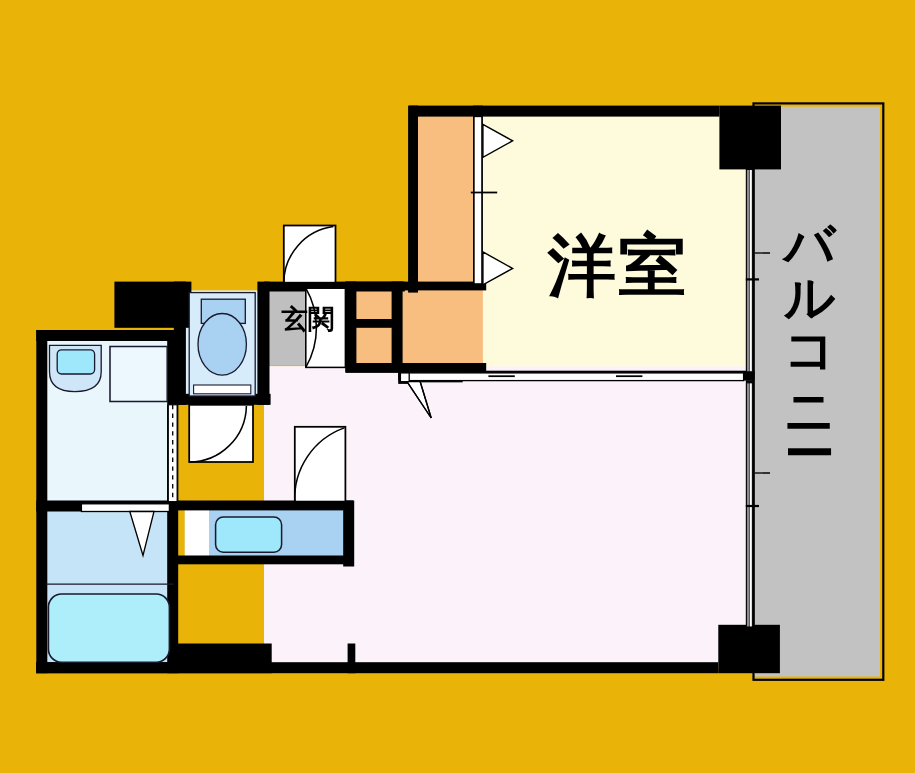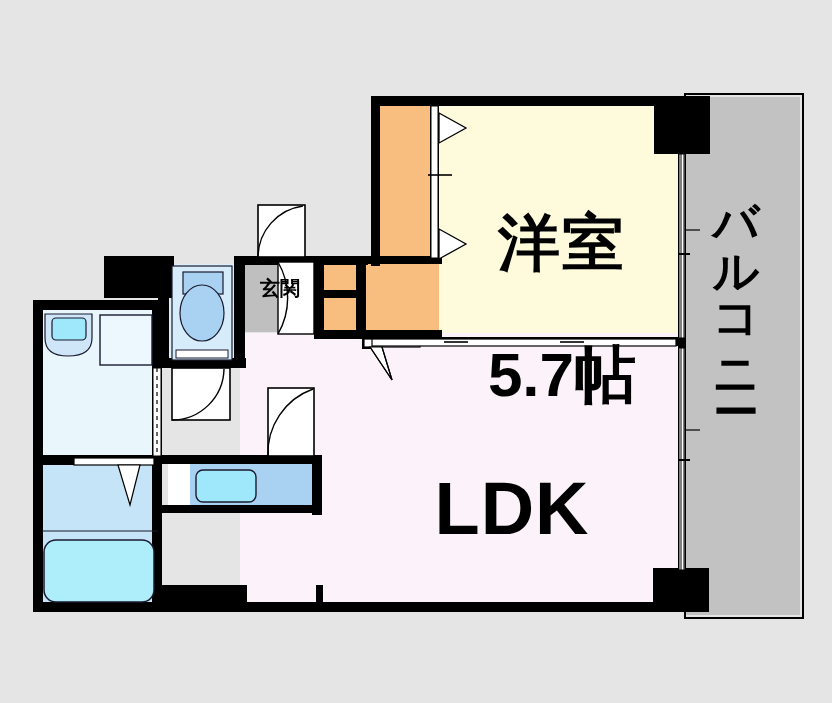--- a/index.html
+++ b/index.html
@@ -10,21 +10,21 @@
   body {
     width: 832px;
     height: 703px;
     font-family: "Liberation Sans", sans-serif;
     overflow: hidden;
   }
   #floorplan {
     position: relative;
     width: 832px;
     height: 703px;
-    background: #e5e5e5;
+    background: #eab308;
   }
   .rect { position: absolute; box-sizing: border-box; }
   .wall { background: #000000; }
   .room-label {
     position: absolute;
     color: #000000;
     font-weight: bold;
     text-align: center;
     line-height: 1.05;
     white-space: pre-line;
@@ -218,24 +218,22 @@
 
     <g stroke="#000000" stroke-width="1.2">
       <line x1="686" y1="230" x2="700" y2="230"></line>
       <line x1="686" y1="430" x2="700" y2="430"></line>
     </g>
 
   </svg>
 
   <div class="room-label" style="left:452px; top:145px; width:220px; font-size:62px;">
     <div style="letter-spacing:2px;">洋室</div>
-    <div style="margin-top:2px;">5.7帖</div>
   </div>
 
   <div class="room-label" style="left:392px; top:392px; width:240px; font-size:74px;">
-    <div style="letter-spacing:1px;">LDK</div>
   </div>
 
   <div class="vertical-label" style="left:706px; top:170px; height:340px; font-size:46px;">バルコニー</div>
 
-  <div class="room-label" style="left:242px; top:278px; width:76px; font-size:20px; letter-spacing:0px;">玄関</div>
+  <div class="room-label" style="left:242px; top:278px; width:76px; font-size:24px; letter-spacing:0px;">玄関</div>
 
 </div>
 
 </body></html>

